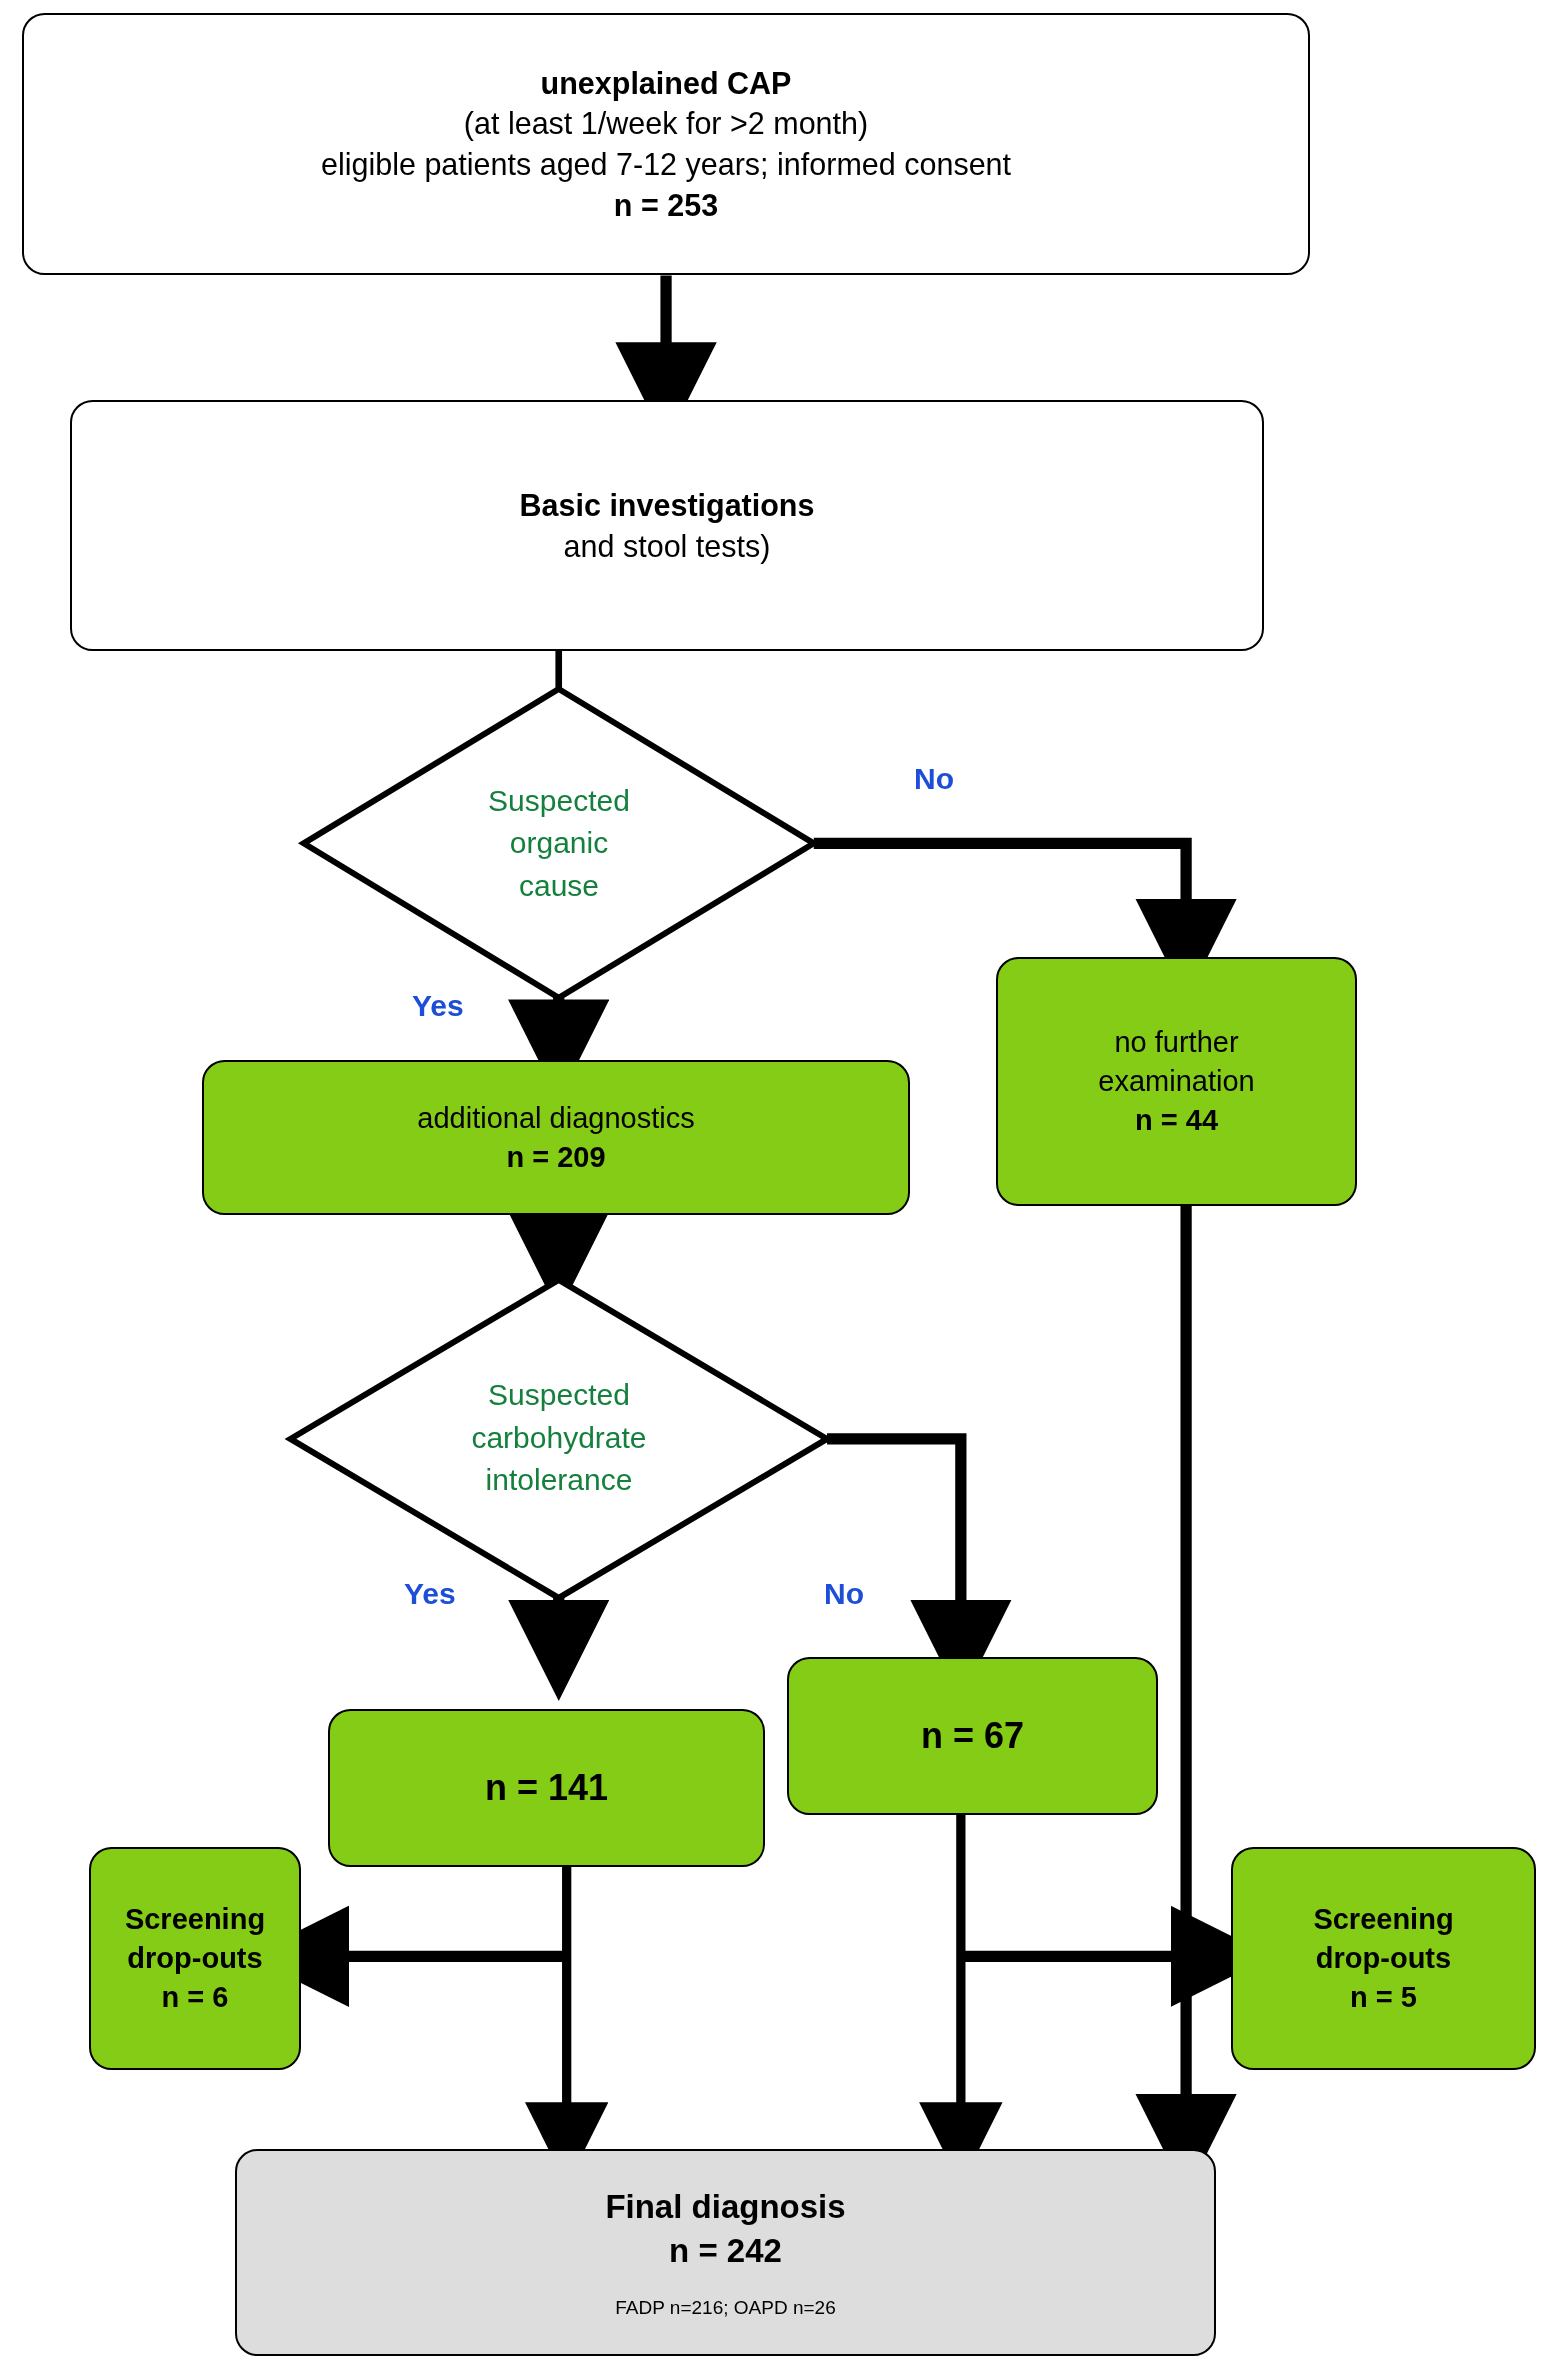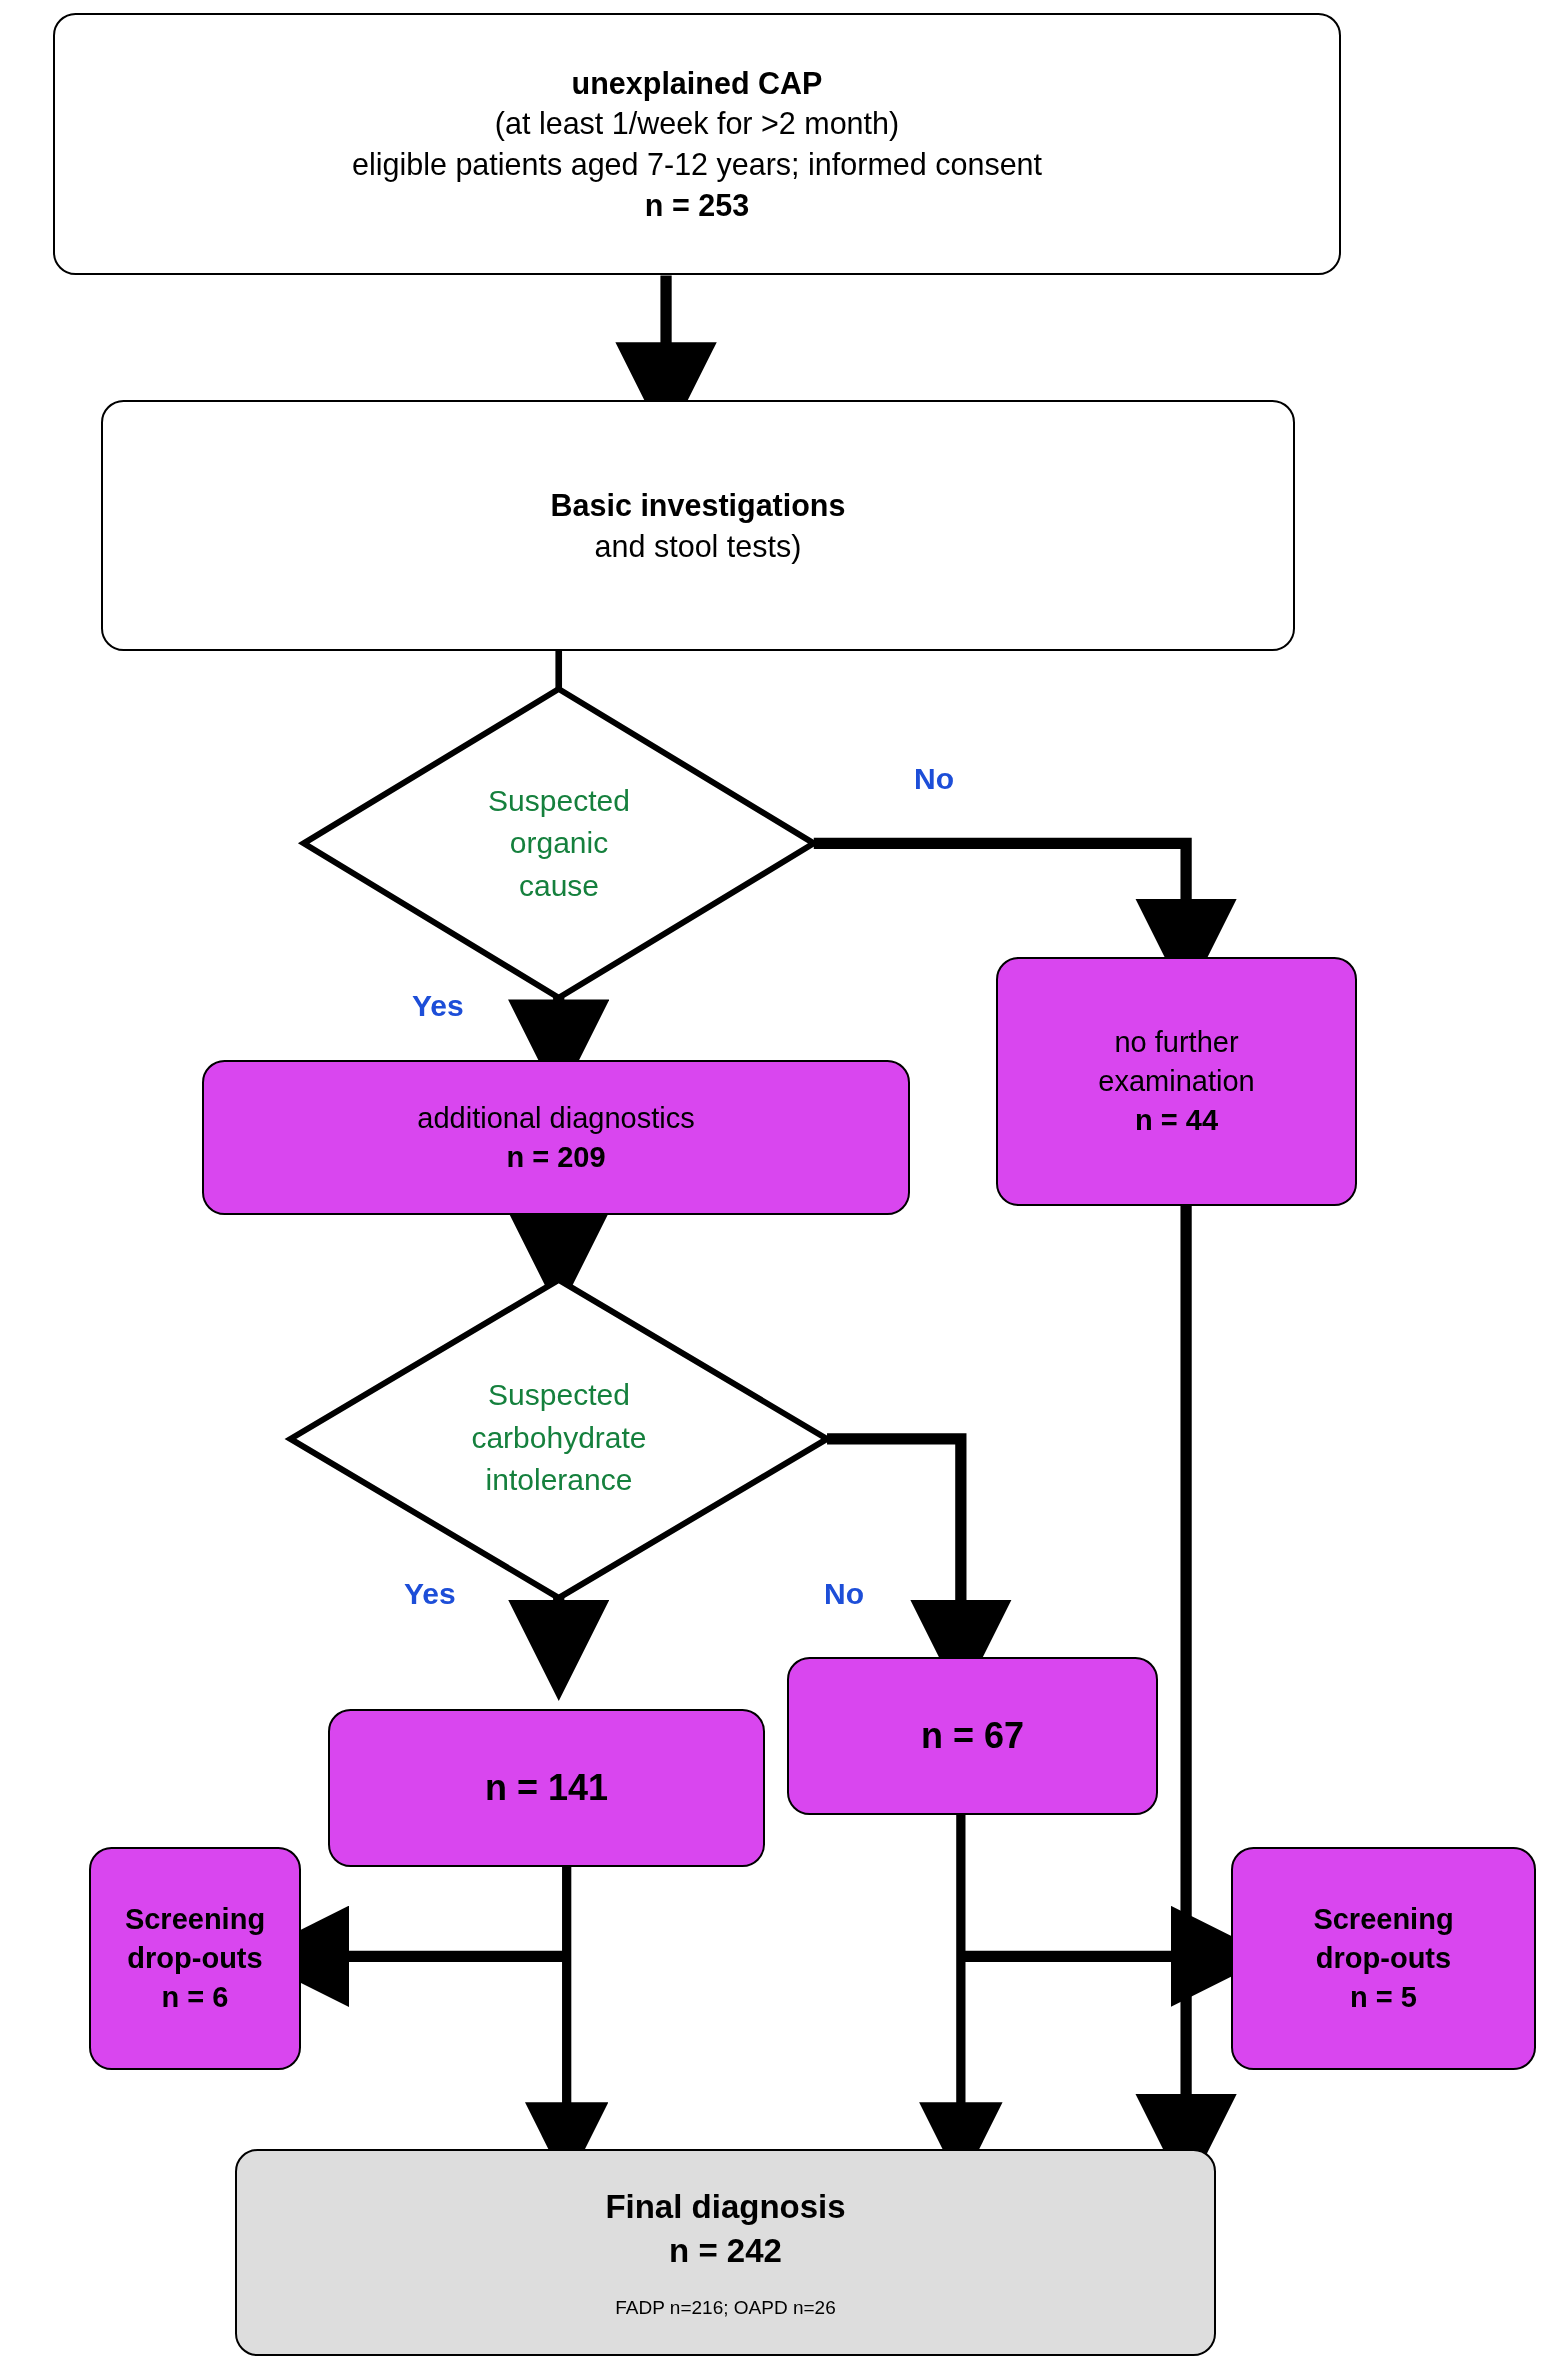--- a/index.html
+++ b/index.html
@@ -21,22 +21,22 @@
     align-items:center;
     justify-content:center;
     text-align:center;
     color:#000000;
     line-height:1.34;
   }
   .rounded{
     border:2.7px solid #000000;
     border-radius:22.5px;
   }
-  .fill-white{background:#ffffff;margin-left:31px;}
-  .fill-light{background:#d946ef;}
+  .fill-white{background:#ffffff;}
+  .fill-light{background:#84cc16;}
   .fill-grey{background:#dddddd;}
 
   .ln{display:block;white-space:nowrap;}
   .b{font-weight:bold;}
 
   .diamond-label{
     position:absolute;
     display:flex;
     flex-direction:column;
     align-items:center;

